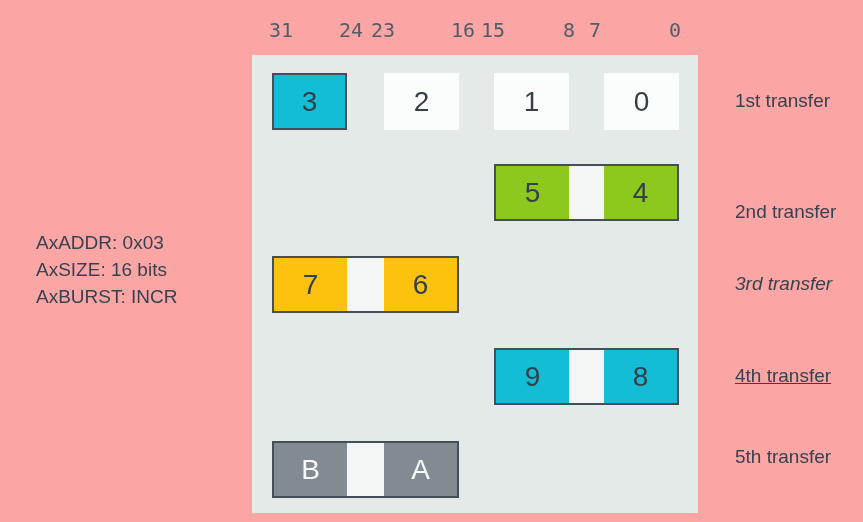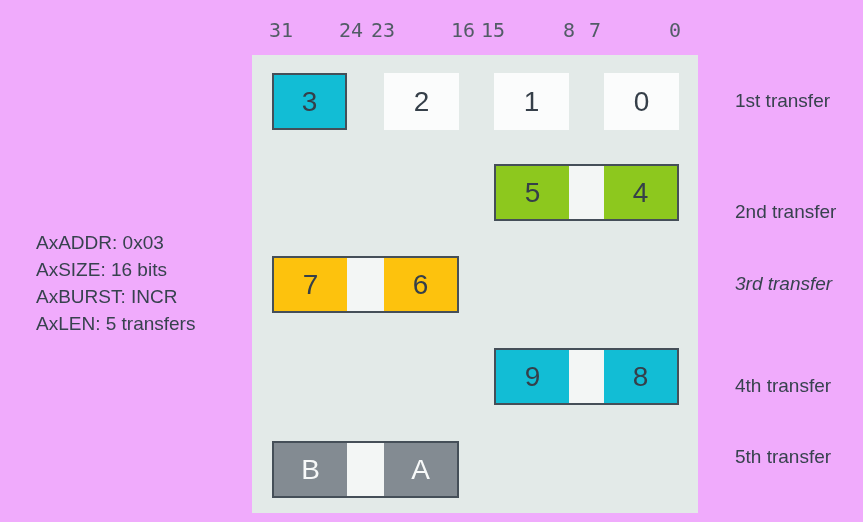--- a/index.html
+++ b/index.html
@@ -5,21 +5,21 @@
   html, body {
     margin: 0;
     padding: 0;
     background: #ffffff;
     font-family: "Liberation Sans", sans-serif;
   }
   #stage {
     position: relative;
     width: 863px;
     height: 522px;
-    background: #f0abfc;
+    background: #fca5a5;
     overflow: hidden;
   }
   #panel {
     position: absolute;
     left: 252px;
     top: 55px;
     width: 446px;
     height: 458px;
     background: #e3eae8;
   }
@@ -122,28 +122,27 @@
         <div class="pair-cell" style="background: rgb(253, 194, 13);">7</div>
         <div class="lane-gap"></div>
         <div class="pair-cell" style="background: rgb(253, 194, 13);">6</div>
       </div>
       <div class="transfer-label" style="top: 274px; font-style: italic;">3rd transfer</div>
       <div class="pair" style="left: 494px; top: 348px; width: 185px;">
         <div class="pair-cell" style="background: rgb(18, 189, 213);">9</div>
         <div class="lane-gap"></div>
         <div class="pair-cell" style="background: rgb(18, 189, 213);">8</div>
       </div>
-      <div class="transfer-label" style="top: 376px;">4th transfer</div>
+      <div class="transfer-label" style="top: 366px; text-decoration: underline;">4th transfer</div>
       <div class="pair" style="left: 272px; top: 441px; width: 187px;">
         <div class="pair-cell light" style="background: rgb(131, 139, 146);">B</div>
         <div class="lane-gap"></div>
         <div class="pair-cell light" style="background: rgb(131, 139, 146);">A</div>
       </div>
       <div class="transfer-label" style="top: 447px;">5th transfer</div>
     </div>
 
   <div id="info-block">
     <div>AxADDR: 0x03</div>
     <div>AxSIZE: 16 bits</div>
     <div>AxBURST: INCR</div>
-    <div>AxLEN: 5 transfers</div>
   </div>
 </div>
 
 </body></html>

